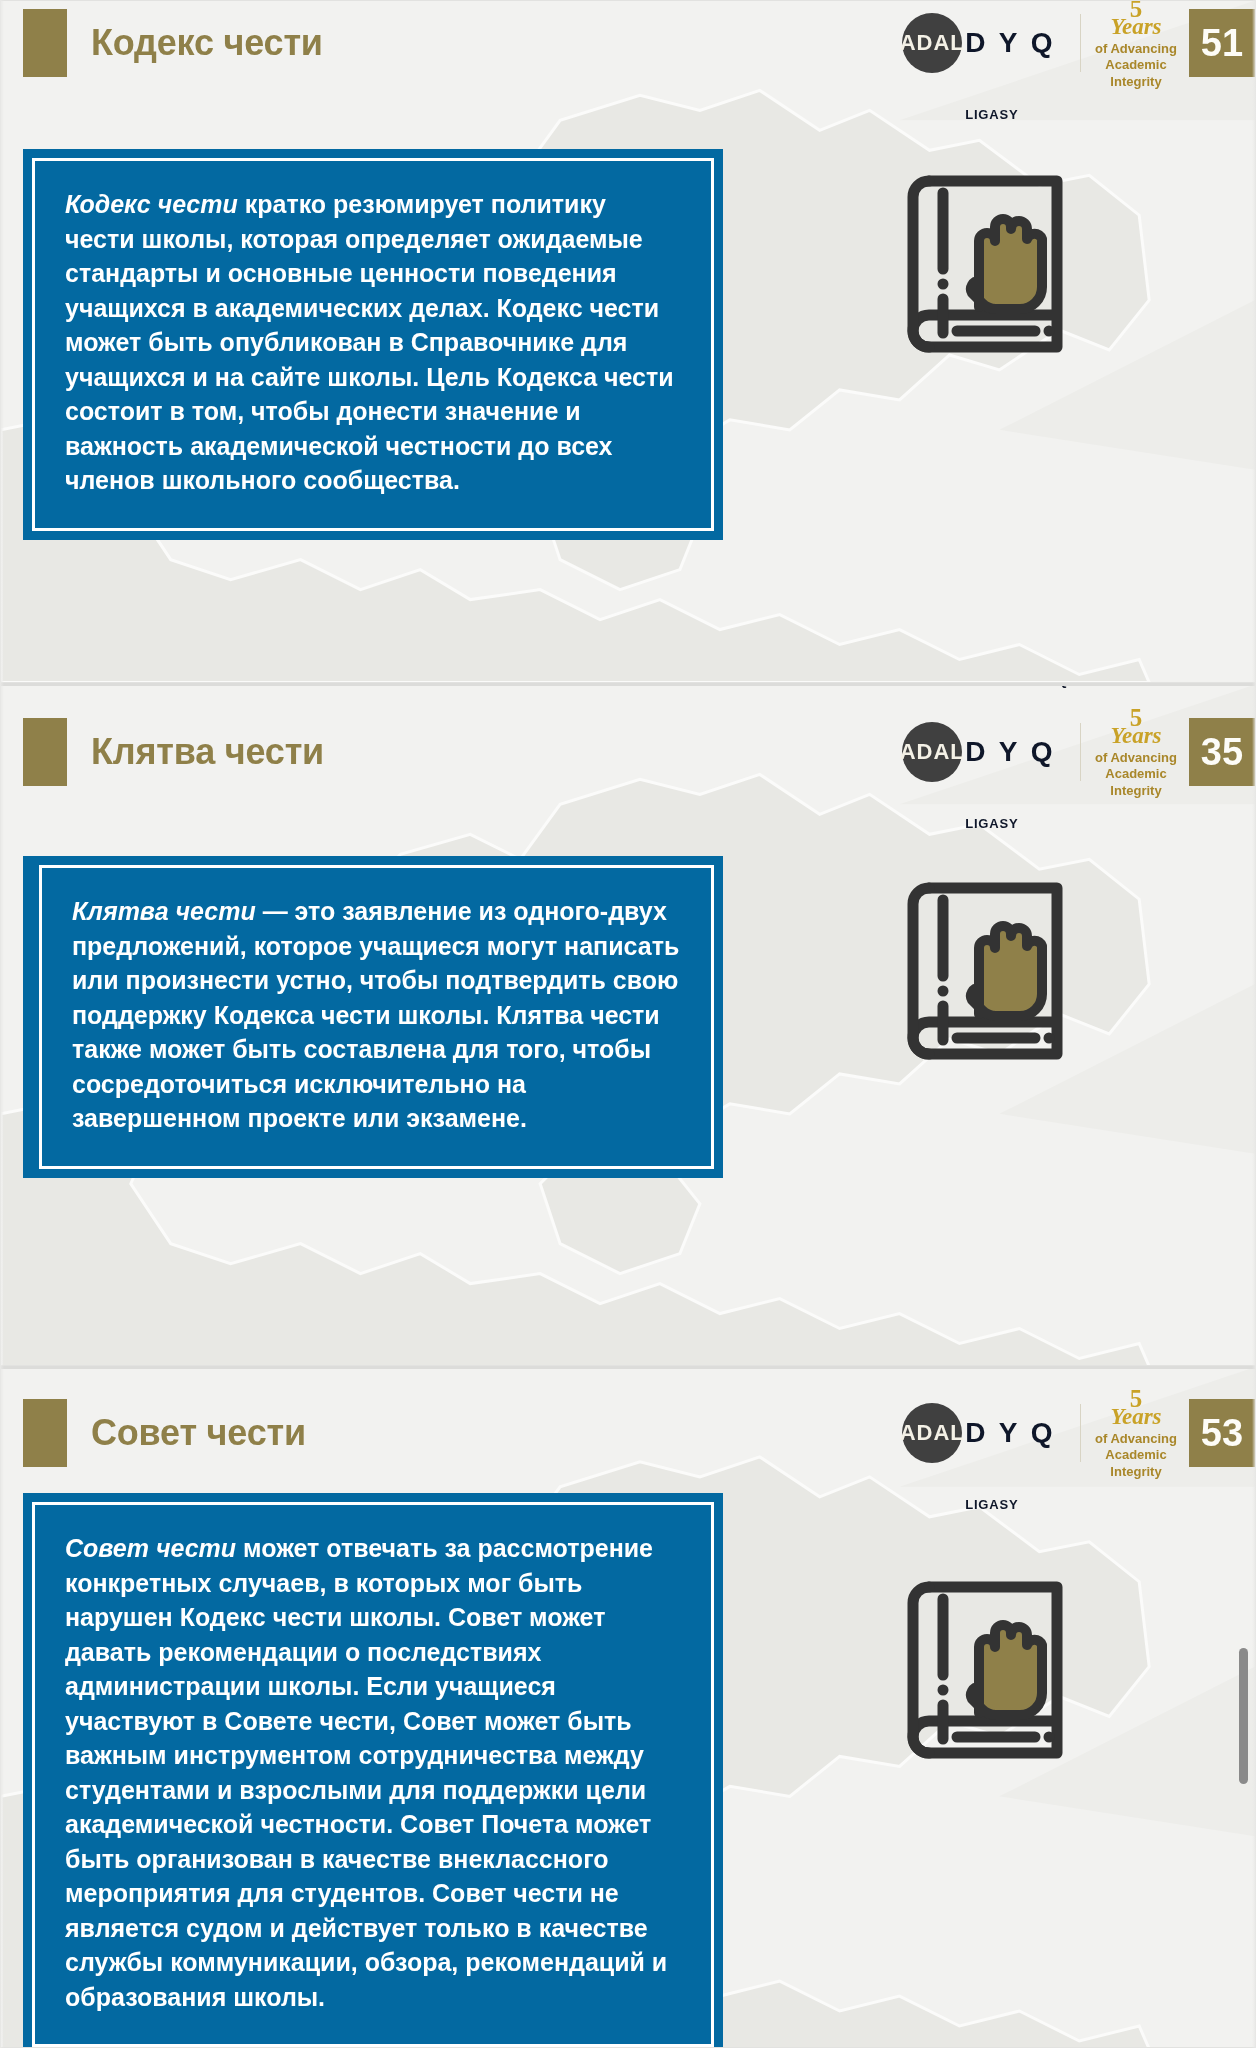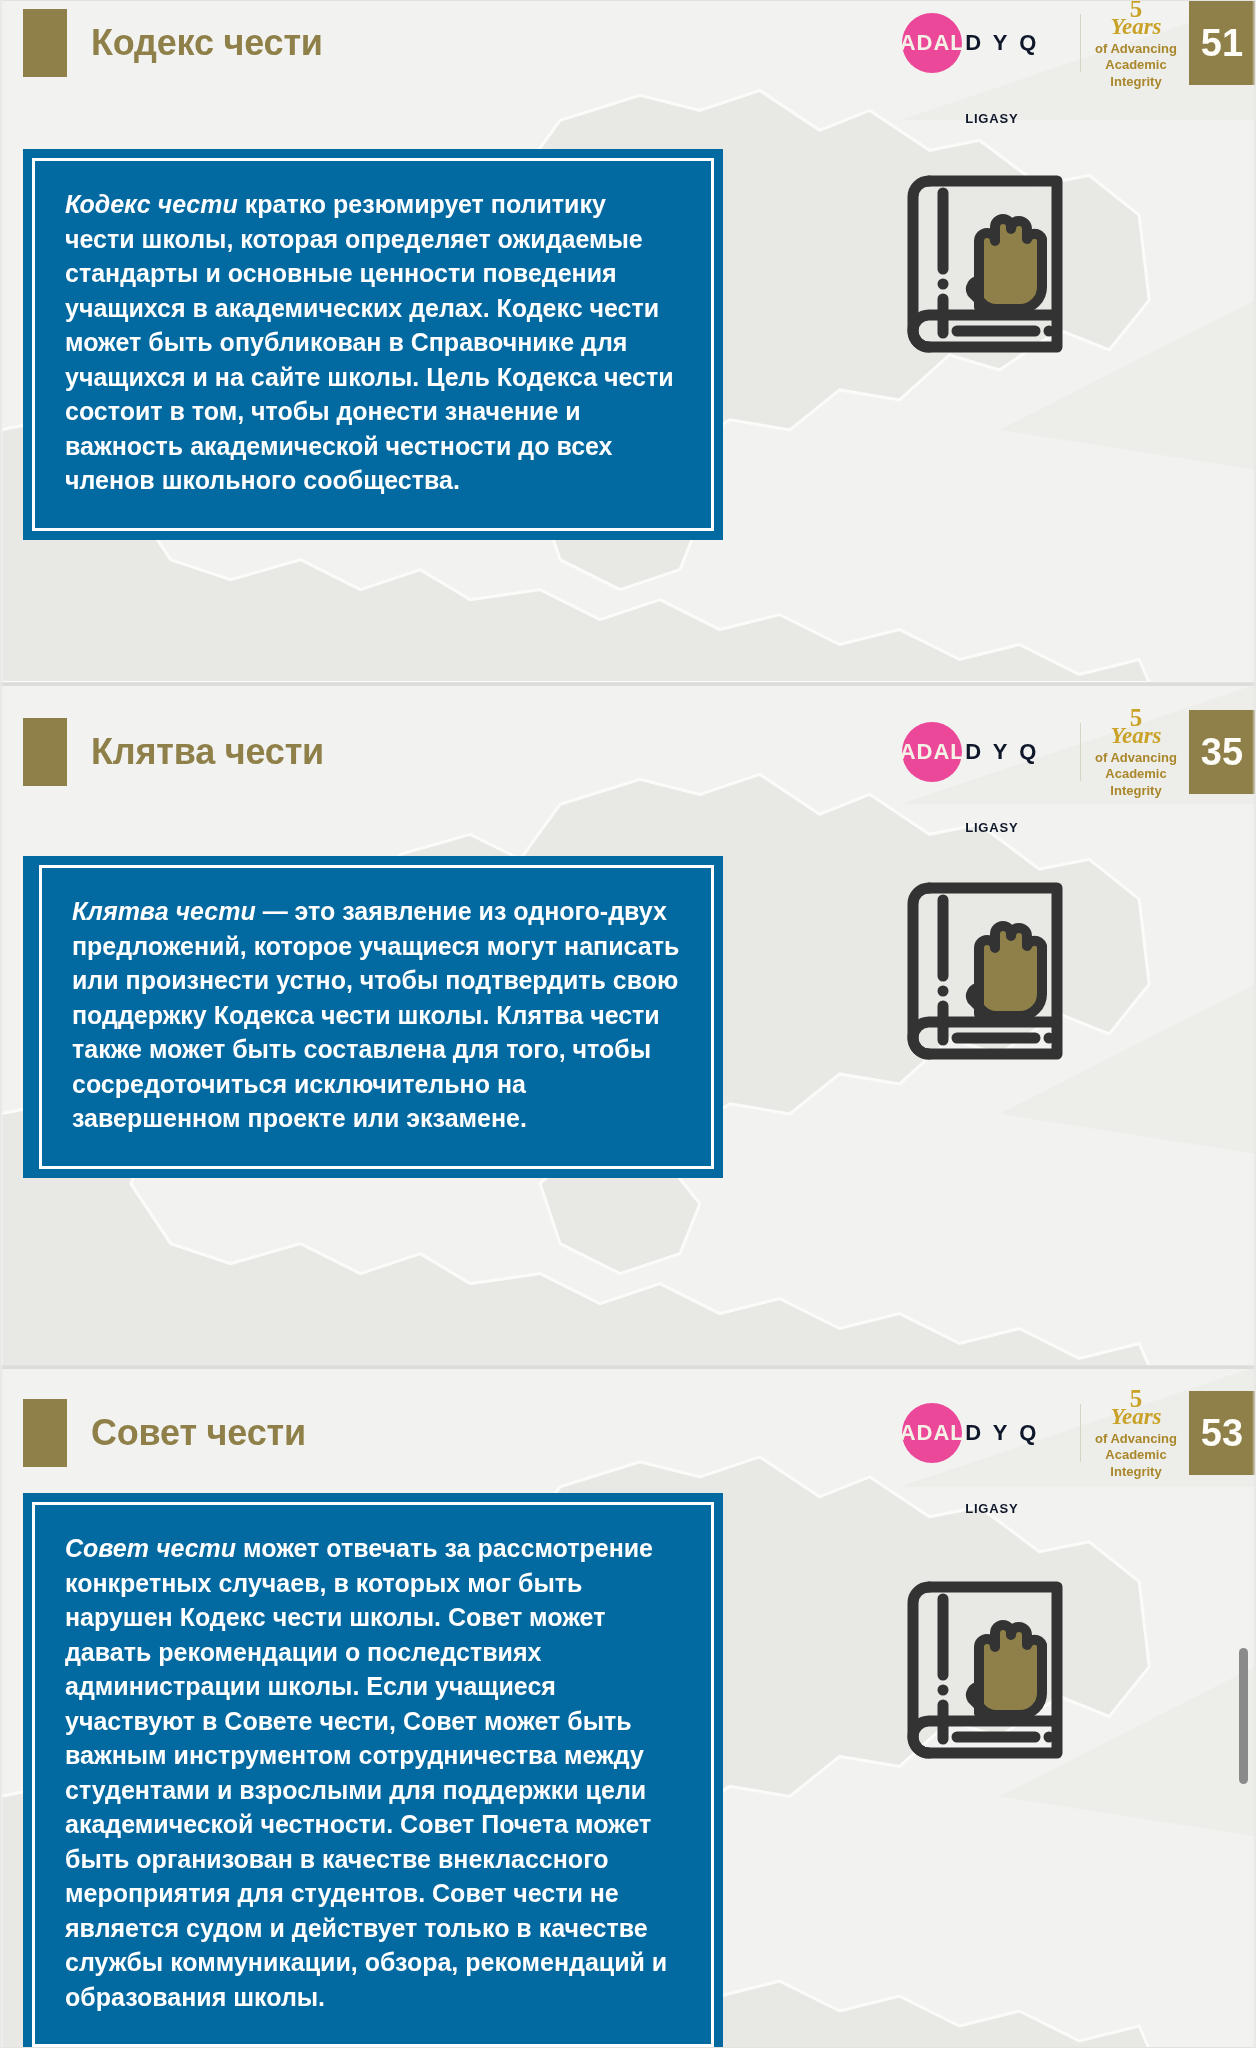--- a/index.html
+++ b/index.html
@@ -66,41 +66,41 @@
     align-items:center;
   }
   .brand {
     display:flex;
     align-items:center;
     gap:7px;
   }
   .brand-circle {
     width:60px; height:60px;
     border-radius:50%;
-    background:#ec4899;
+    background:#404040;
     display:flex;
     align-items:center;
     justify-content:center;
     color:#f4f1e6;
     font-size:22px;
     font-weight:bold;
     letter-spacing:1px;
   }
   .brand-words {
     display:flex;
     flex-direction:column;
     justify-content:center;
     line-height:1.0;
     color:#0f172a;
     font-weight:bold;
     margin-left:-4px;
     gap:40px;
   }
   .bw-top { font-size:13px; letter-spacing:0.3px; }
-  .bw-mid { font-size:22px; letter-spacing:3px; margin:18px 0; }
+  .bw-mid { font-size:28px; letter-spacing:3px; margin:11px 0; }
   .bw-bot { font-size:13px; letter-spacing:0.8px; }
 
   .divider-v {
     width:1px; height:58px;
     background:#d8d4c4;
     margin:0 12px;
   }
   .years {
     width:86px;
     display:flex;
@@ -124,21 +124,21 @@
   }
   .years-sub {
     font-size:13px;
     color:#a9872a;
     text-align:center;
     margin-top:3px;
     line-height:1.25;
     font-weight:bold;
   }
   .num-badge {
-    width:66px; height:84px;
+    width:66px; height:68px;
     background:#8f8049;
     color:#fdfcf7;
     font-size:38px;
     font-weight:bold;
     display:flex;
     align-items:center;
     justify-content:center;
     margin-left:10px;
   }
 

